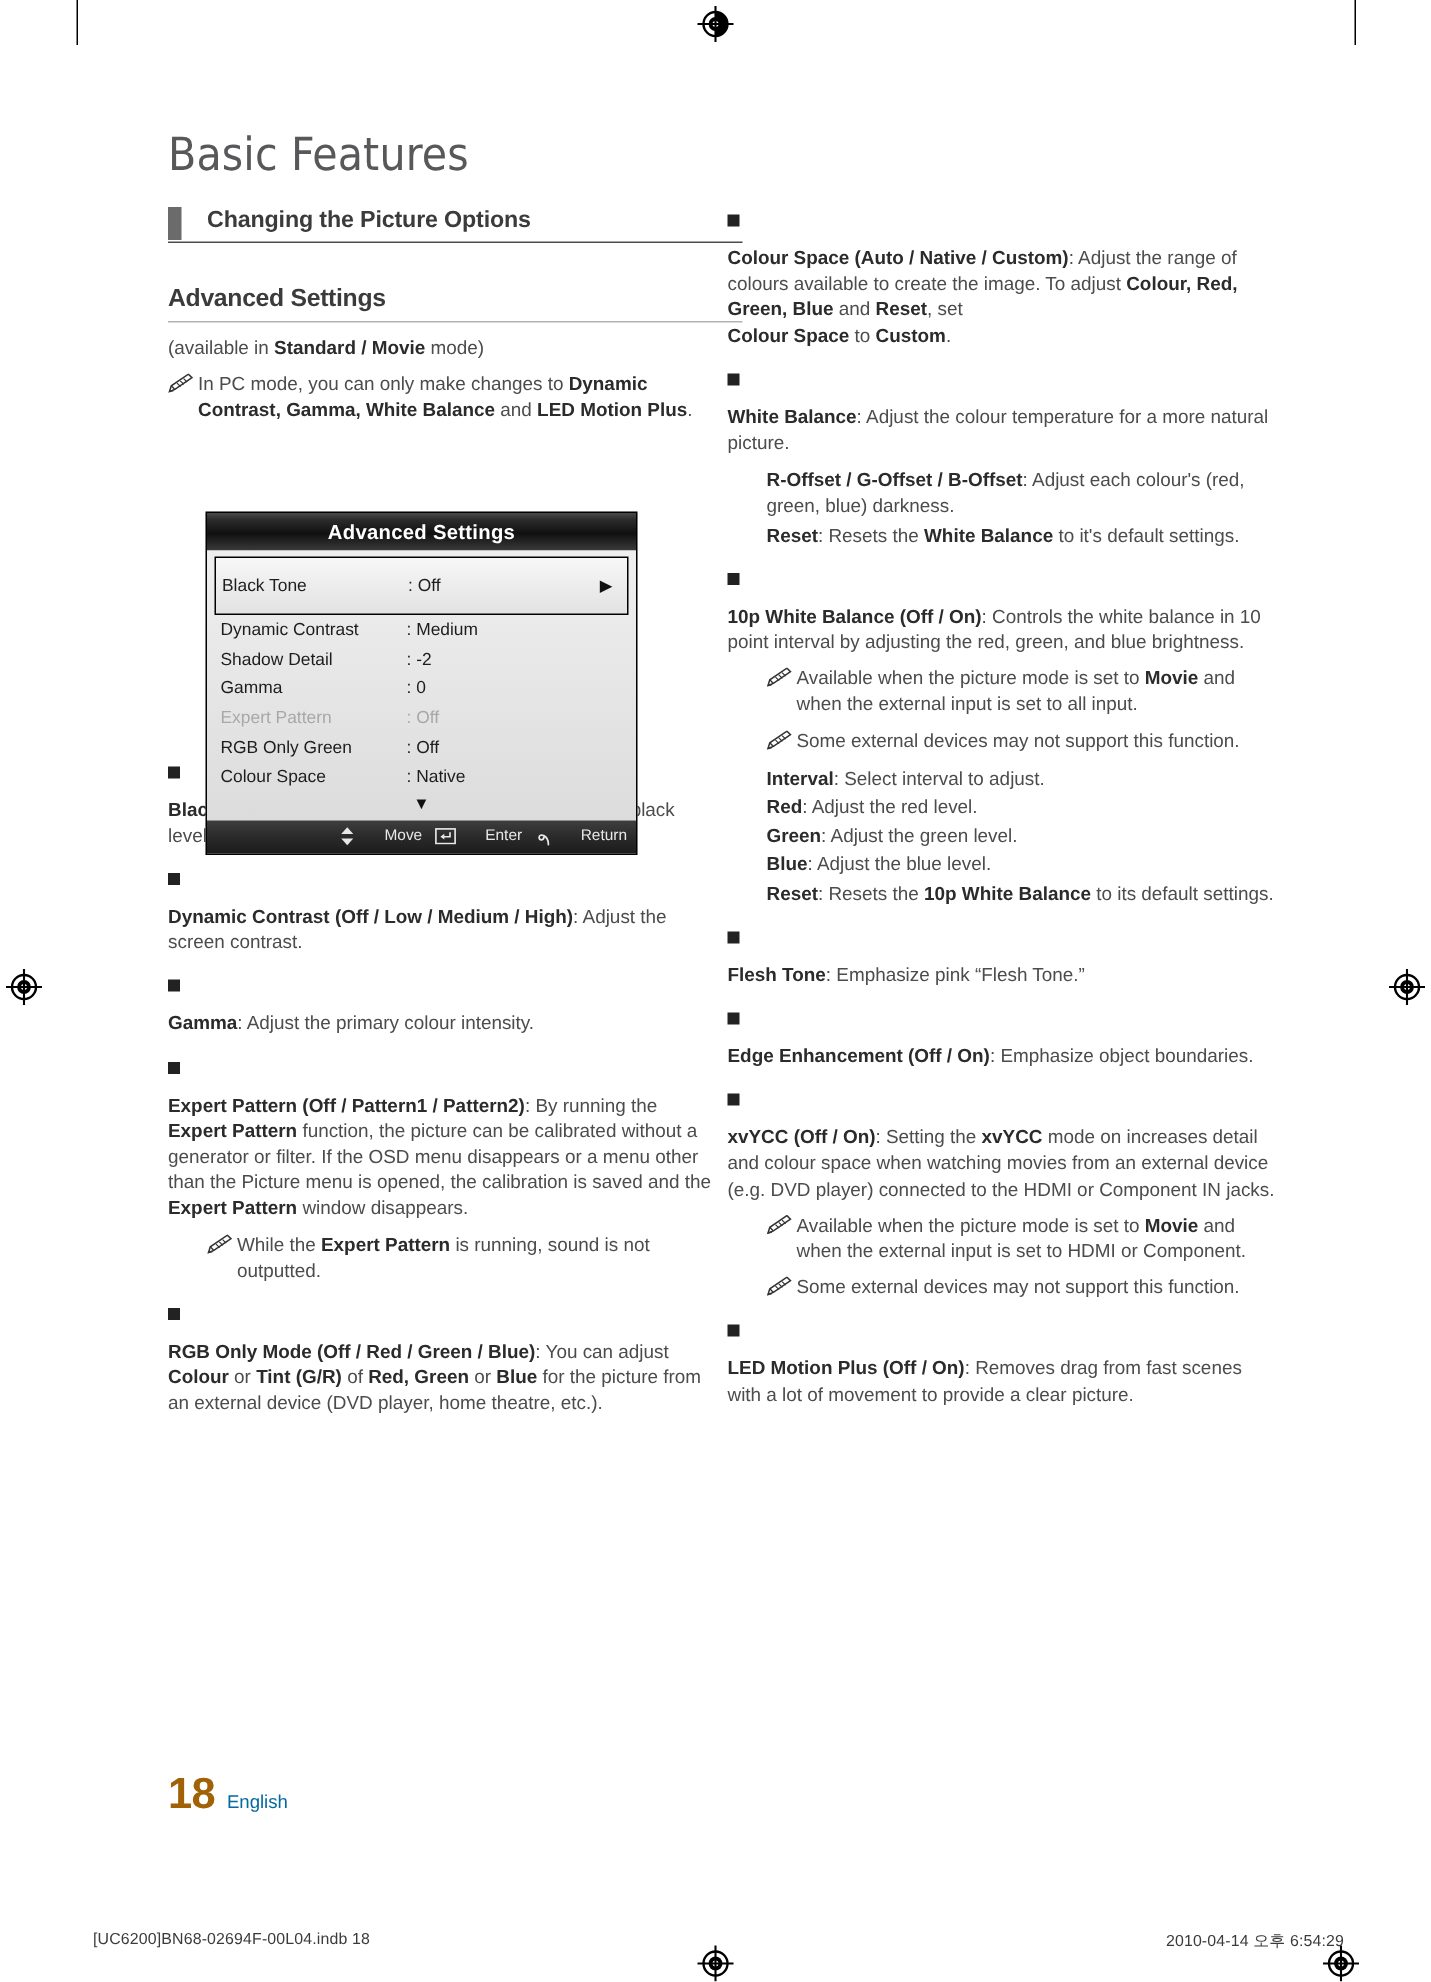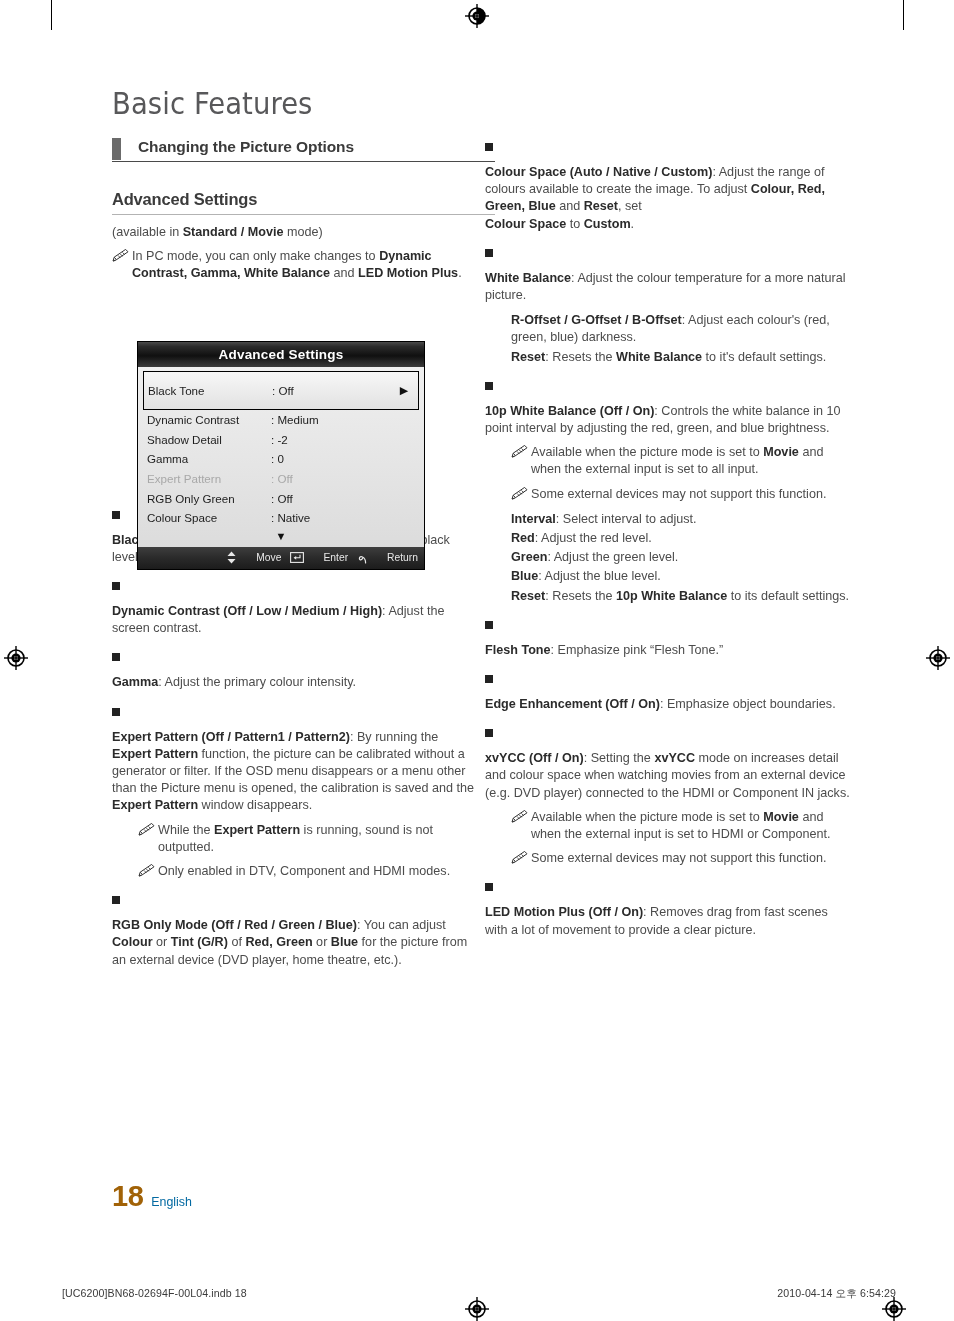--- a/index.html
+++ b/index.html
@@ -372,219 +372,208 @@
         <svg width="17" height="13" viewBox="0 0 17 13">
           <path d="M1 12 L4.6 10.6 L16 2.8 L13.6 0.4 L2.2 8.2 Z" fill="none" stroke="#333" stroke-width="1"></path>
           <path d="M2.2 8.2 L4.6 10.6" stroke="#333" stroke-width="0.9"></path>
           <path d="M1 12 L3.6 11.4" stroke="#333" stroke-width="0.9"></path>
           <path d="M6 6.4 L8.4 8.8 M8.2 4.9 L10.6 7.3 M10.4 3.4 L12.8 5.8" stroke="#333" stroke-width="0.8"></path>
         </svg>
       </span>
       <span class="ntxt"><span>While the </span><b>Expert Pattern</b><span> is running, sound is not outputted.</span></span>
     </div>
 
+
+    <div class="bullet">
+      <span class="sq">
+          <i></i>
+        </span>
+      <span class="btxt"><b>RGB Only Mode (Off / Red / Green / Blue)</b><span>: You can adjust </span><b>Colour</b><span> or </span><b>Tint (G/R)</b><span> of </span><b>Red, Green</b><span> or </span><b>Blue</b><span> for the picture from an external device (DVD player, home theatre, etc.).</span></span>
+    </div>
+
+  </div>
+
+  <div class="osd">
+    <div class="osd-title">Advanced Settings</div>
+    <div class="osd-body">
+
+      <div class="osd-row sel">
+        <span class="lab">Black Tone</span>
+        <span class="val">: Off</span>
+        <span class="arr">▶</span>
+      </div>
+
+      <div class="osd-row">
+        <span class="lab">Dynamic Contrast</span>
+        <span class="val">: Medium</span>
+        <span class="arr"></span>
+      </div>
+
+      <div class="osd-row">
+        <span class="lab">Shadow Detail</span>
+        <span class="val">: -2</span>
+        <span class="arr"></span>
+      </div>
+
+      <div class="osd-row">
+        <span class="lab">Gamma</span>
+        <span class="val">: 0</span>
+        <span class="arr"></span>
+      </div>
+
+      <div class="osd-row dim">
+        <span class="lab">Expert Pattern</span>
+        <span class="val">: Off</span>
+        <span class="arr"></span>
+      </div>
+
+      <div class="osd-row">
+        <span class="lab">RGB Only Green</span>
+        <span class="val">: Off</span>
+        <span class="arr"></span>
+      </div>
+
+      <div class="osd-row">
+        <span class="lab">Colour Space</span>
+        <span class="val">: Native</span>
+        <span class="arr"></span>
+      </div>
+
+      <div class="osd-down">▼</div>
+    </div>
+
+    <div class="osd-foot">
+      <span class="k">
+        <svg width="11" height="13" viewBox="0 0 11 13">
+          <path d="M5.5 0.5 L9.5 5 L1.5 5 Z" fill="#e8e8e8"></path>
+          <path d="M5.5 12.5 L1.5 8 L9.5 8 Z" fill="#e8e8e8"></path>
+        </svg>
+        <span>Move</span>
+      </span>
+      <span class="k">
+        <svg width="14" height="11" viewBox="0 0 14 11">
+          <rect x="0.6" y="0.6" width="12.8" height="9.8" fill="none" stroke="#e8e8e8" stroke-width="1.1"></rect>
+          <path d="M10 2.8 L10 5.8 L4.6 5.8" fill="none" stroke="#e8e8e8" stroke-width="1.1"></path>
+          <path d="M6.2 3.9 L3.6 5.8 L6.2 7.7 Z" fill="#e8e8e8"></path>
+        </svg>
+        <span>Enter</span>
+      </span>
+      <span class="k">
+        <svg width="11" height="12" viewBox="0 0 11 12">
+          <path d="M8.6 11 C8.6 4.5 2.4 3.2 2.4 6.4 C2.4 8.4 5.2 8.4 5.6 6.2" fill="none" stroke="#e8e8e8" stroke-width="1.2" stroke-linecap="round"></path>
+        </svg>
+        <span>Return</span>
+      </span>
+    </div>
+  </div>
+
+  <div class="col-right">
+
+    <div class="bullet" style="margin-top:0">
+      <span class="sq">
+          <i></i>
+        </span>
+      <span class="btxt"><b>Colour Space (Auto / Native / Custom)</b><span>: Adjust the range of colours available to create the image. To adjust </span><b>Colour, Red, Green, Blue</b><span> and </span><b>Reset</b><span>, set </span><br><b>Colour Space</b><span> to </span><b>Custom</b><span>.</span></span>
+    </div>
+
+    <div class="bullet">
+      <span class="sq">
+          <i></i>
+        </span>
+      <span class="btxt"><b>White Balance</b><span>: Adjust the colour temperature for a more natural picture.</span></span>
+    </div>
+
+    <div class="subpara"><b>R-Offset / G-Offset / B-Offset</b><span>: Adjust each colour's (red, green, blue) darkness.</span></div>
+
+
+    <div class="subpara tight"><b>Reset</b><span>: Resets the </span><b>White Balance</b><span> to it's default settings.</span></div>
+
+    <div class="bullet">
+      <span class="sq">
+          <i></i>
+        </span>
+      <span class="btxt"><b>10p White Balance (Off / On)</b><span>: Controls the white balance in 10 point interval by adjusting the red, green, and blue brightness.</span></span>
+    </div>
+
     <div class="note nested">
       <span class="pencil">
         <svg width="17" height="13" viewBox="0 0 17 13">
           <path d="M1 12 L4.6 10.6 L16 2.8 L13.6 0.4 L2.2 8.2 Z" fill="none" stroke="#333" stroke-width="1"></path>
           <path d="M2.2 8.2 L4.6 10.6" stroke="#333" stroke-width="0.9"></path>
           <path d="M1 12 L3.6 11.4" stroke="#333" stroke-width="0.9"></path>
           <path d="M6 6.4 L8.4 8.8 M8.2 4.9 L10.6 7.3 M10.4 3.4 L12.8 5.8" stroke="#333" stroke-width="0.8"></path>
         </svg>
       </span>
-      <span class="ntxt">Only enabled in DTV, Component and HDMI modes.</span>
-    </div>
-
-    <div class="bullet">
-      <span class="sq">
-          <i></i>
-        </span>
-      <span class="btxt"><b>RGB Only Mode (Off / Red / Green / Blue)</b><span>: You can adjust </span><b>Colour</b><span> or </span><b>Tint (G/R)</b><span> of </span><b>Red, Green</b><span> or </span><b>Blue</b><span> for the picture from an external device (DVD player, home theatre, etc.).</span></span>
-    </div>
-
-  </div>
-
-  <div class="osd">
-    <div class="osd-title">Advanced Settings</div>
-    <div class="osd-body">
-
-      <div class="osd-row sel">
-        <span class="lab">Black Tone</span>
-        <span class="val">: Off</span>
-        <span class="arr">▶</span>
-      </div>
-
-      <div class="osd-row">
-        <span class="lab">Dynamic Contrast</span>
-        <span class="val">: Medium</span>
-        <span class="arr"></span>
-      </div>
-
-      <div class="osd-row">
-        <span class="lab">Shadow Detail</span>
-        <span class="val">: -2</span>
-        <span class="arr"></span>
-      </div>
-
-      <div class="osd-row">
-        <span class="lab">Gamma</span>
-        <span class="val">: 0</span>
-        <span class="arr"></span>
-      </div>
-
-      <div class="osd-row dim">
-        <span class="lab">Expert Pattern</span>
-        <span class="val">: Off</span>
-        <span class="arr"></span>
-      </div>
-
-      <div class="osd-row">
-        <span class="lab">RGB Only Green</span>
-        <span class="val">: Off</span>
-        <span class="arr"></span>
-      </div>
-
-      <div class="osd-row">
-        <span class="lab">Colour Space</span>
-        <span class="val">: Native</span>
-        <span class="arr"></span>
-      </div>
-
-      <div class="osd-down">▼</div>
-    </div>
-
-    <div class="osd-foot">
-      <span class="k">
-        <svg width="11" height="13" viewBox="0 0 11 13">
-          <path d="M5.5 0.5 L9.5 5 L1.5 5 Z" fill="#e8e8e8"></path>
-          <path d="M5.5 12.5 L1.5 8 L9.5 8 Z" fill="#e8e8e8"></path>
-        </svg>
-        <span>Move</span>
-      </span>
-      <span class="k">
-        <svg width="14" height="11" viewBox="0 0 14 11">
-          <rect x="0.6" y="0.6" width="12.8" height="9.8" fill="none" stroke="#e8e8e8" stroke-width="1.1"></rect>
-          <path d="M10 2.8 L10 5.8 L4.6 5.8" fill="none" stroke="#e8e8e8" stroke-width="1.1"></path>
-          <path d="M6.2 3.9 L3.6 5.8 L6.2 7.7 Z" fill="#e8e8e8"></path>
-        </svg>
-        <span>Enter</span>
-      </span>
-      <span class="k">
-        <svg width="11" height="12" viewBox="0 0 11 12">
-          <path d="M8.6 11 C8.6 4.5 2.4 3.2 2.4 6.4 C2.4 8.4 5.2 8.4 5.6 6.2" fill="none" stroke="#e8e8e8" stroke-width="1.2" stroke-linecap="round"></path>
-        </svg>
-        <span>Return</span>
-      </span>
-    </div>
-  </div>
-
-  <div class="col-right">
-
-    <div class="bullet" style="margin-top:0">
-      <span class="sq">
-          <i></i>
-        </span>
-      <span class="btxt"><b>Colour Space (Auto / Native / Custom)</b><span>: Adjust the range of colours available to create the image. To adjust </span><b>Colour, Red, Green, Blue</b><span> and </span><b>Reset</b><span>, set </span><br><b>Colour Space</b><span> to </span><b>Custom</b><span>.</span></span>
-    </div>
-
-    <div class="bullet">
-      <span class="sq">
-          <i></i>
-        </span>
-      <span class="btxt"><b>White Balance</b><span>: Adjust the colour temperature for a more natural picture.</span></span>
-    </div>
-
-    <div class="subpara"><b>R-Offset / G-Offset / B-Offset</b><span>: Adjust each colour's (red, green, blue) darkness.</span></div>
-
-
-    <div class="subpara tight"><b>Reset</b><span>: Resets the </span><b>White Balance</b><span> to it's default settings.</span></div>
-
-    <div class="bullet">
-      <span class="sq">
-          <i></i>
-        </span>
-      <span class="btxt"><b>10p White Balance (Off / On)</b><span>: Controls the white balance in 10 point interval by adjusting the red, green, and blue brightness.</span></span>
+      <span class="ntxt"><span>Available when the picture mode is set to </span><b>Movie</b><span> and when the external input is set to all input.</span></span>
     </div>
 
     <div class="note nested">
       <span class="pencil">
         <svg width="17" height="13" viewBox="0 0 17 13">
           <path d="M1 12 L4.6 10.6 L16 2.8 L13.6 0.4 L2.2 8.2 Z" fill="none" stroke="#333" stroke-width="1"></path>
           <path d="M2.2 8.2 L4.6 10.6" stroke="#333" stroke-width="0.9"></path>
           <path d="M1 12 L3.6 11.4" stroke="#333" stroke-width="0.9"></path>
           <path d="M6 6.4 L8.4 8.8 M8.2 4.9 L10.6 7.3 M10.4 3.4 L12.8 5.8" stroke="#333" stroke-width="0.8"></path>
         </svg>
       </span>
-      <span class="ntxt"><span>Available when the picture mode is set to </span><b>Movie</b><span> and when the external input is set to all input.</span></span>
+      <span class="ntxt">Some external devices may not support this function.</span>
+    </div>
+
+    <div class="subpara"><b>Interval</b><span>: Select interval to adjust.</span></div>
+
+    <div class="subpara tight"><b>Red</b><span>: Adjust the red level.</span></div>
+
+    <div class="subpara tight"><b>Green</b><span>: Adjust the green level.</span></div>
+
+    <div class="subpara tight"><b>Blue</b><span>: Adjust the blue level.</span></div>
+
+    <div class="subpara tight"><b>Reset</b><span>: Resets the </span><b>10p White Balance</b><span> to its default settings.</span></div>
+
+    <div class="bullet">
+      <span class="sq">
+          <i></i>
+        </span>
+      <span class="btxt"><b>Flesh Tone</b><span>: Emphasize pink “Flesh Tone.”</span></span>
+    </div>
+
+    <div class="bullet">
+      <span class="sq">
+          <i></i>
+        </span>
+      <span class="btxt"><b>Edge Enhancement (Off / On)</b><span>: Emphasize object boundaries.</span></span>
+    </div>
+
+    <div class="bullet">
+      <span class="sq">
+          <i></i>
+        </span>
+      <span class="btxt"><b>xvYCC (Off / On)</b><span>: Setting the </span><b>xvYCC</b><span> mode on increases detail and colour space when watching movies from an external device (e.g. DVD player) connected to the HDMI or Component IN jacks.</span></span>
     </div>
 
     <div class="note nested">
       <span class="pencil">
         <svg width="17" height="13" viewBox="0 0 17 13">
           <path d="M1 12 L4.6 10.6 L16 2.8 L13.6 0.4 L2.2 8.2 Z" fill="none" stroke="#333" stroke-width="1"></path>
           <path d="M2.2 8.2 L4.6 10.6" stroke="#333" stroke-width="0.9"></path>
           <path d="M1 12 L3.6 11.4" stroke="#333" stroke-width="0.9"></path>
           <path d="M6 6.4 L8.4 8.8 M8.2 4.9 L10.6 7.3 M10.4 3.4 L12.8 5.8" stroke="#333" stroke-width="0.8"></path>
         </svg>
       </span>
-      <span class="ntxt">Some external devices may not support this function.</span>
-    </div>
-
-    <div class="subpara"><b>Interval</b><span>: Select interval to adjust.</span></div>
-
-    <div class="subpara tight"><b>Red</b><span>: Adjust the red level.</span></div>
-
-    <div class="subpara tight"><b>Green</b><span>: Adjust the green level.</span></div>
-
-    <div class="subpara tight"><b>Blue</b><span>: Adjust the blue level.</span></div>
-
-    <div class="subpara tight"><b>Reset</b><span>: Resets the </span><b>10p White Balance</b><span> to its default settings.</span></div>
-
-    <div class="bullet">
-      <span class="sq">
-          <i></i>
-        </span>
-      <span class="btxt"><b>Flesh Tone</b><span>: Emphasize pink “Flesh Tone.”</span></span>
-    </div>
-
-    <div class="bullet">
-      <span class="sq">
-          <i></i>
-        </span>
-      <span class="btxt"><b>Edge Enhancement (Off / On)</b><span>: Emphasize object boundaries.</span></span>
-    </div>
-
-    <div class="bullet">
-      <span class="sq">
-          <i></i>
-        </span>
-      <span class="btxt"><b>xvYCC (Off / On)</b><span>: Setting the </span><b>xvYCC</b><span> mode on increases detail and colour space when watching movies from an external device (e.g. DVD player) connected to the HDMI or Component IN jacks.</span></span>
+      <span class="ntxt"><span>Available when the picture mode is set to </span><b>Movie</b><span> and when the external input is set to HDMI or Component.</span></span>
     </div>
 
     <div class="note nested">
       <span class="pencil">
         <svg width="17" height="13" viewBox="0 0 17 13">
           <path d="M1 12 L4.6 10.6 L16 2.8 L13.6 0.4 L2.2 8.2 Z" fill="none" stroke="#333" stroke-width="1"></path>
           <path d="M2.2 8.2 L4.6 10.6" stroke="#333" stroke-width="0.9"></path>
           <path d="M1 12 L3.6 11.4" stroke="#333" stroke-width="0.9"></path>
           <path d="M6 6.4 L8.4 8.8 M8.2 4.9 L10.6 7.3 M10.4 3.4 L12.8 5.8" stroke="#333" stroke-width="0.8"></path>
         </svg>
       </span>
-      <span class="ntxt"><span>Available when the picture mode is set to </span><b>Movie</b><span> and when the external input is set to HDMI or Component.</span></span>
-    </div>
-
-    <div class="note nested">
-      <span class="pencil">
-        <svg width="17" height="13" viewBox="0 0 17 13">
-          <path d="M1 12 L4.6 10.6 L16 2.8 L13.6 0.4 L2.2 8.2 Z" fill="none" stroke="#333" stroke-width="1"></path>
-          <path d="M2.2 8.2 L4.6 10.6" stroke="#333" stroke-width="0.9"></path>
-          <path d="M1 12 L3.6 11.4" stroke="#333" stroke-width="0.9"></path>
-          <path d="M6 6.4 L8.4 8.8 M8.2 4.9 L10.6 7.3 M10.4 3.4 L12.8 5.8" stroke="#333" stroke-width="0.8"></path>
-        </svg>
-      </span>
       <span class="ntxt">Some external devices may not support this function.</span>
     </div>
 
     <div class="bullet">
       <span class="sq">
           <i></i>
         </span>
       <span class="btxt"><b>LED Motion Plus (Off / On)</b><span>: Removes drag from fast scenes with a lot of movement to provide a clear picture.</span></span>
     </div>
 

